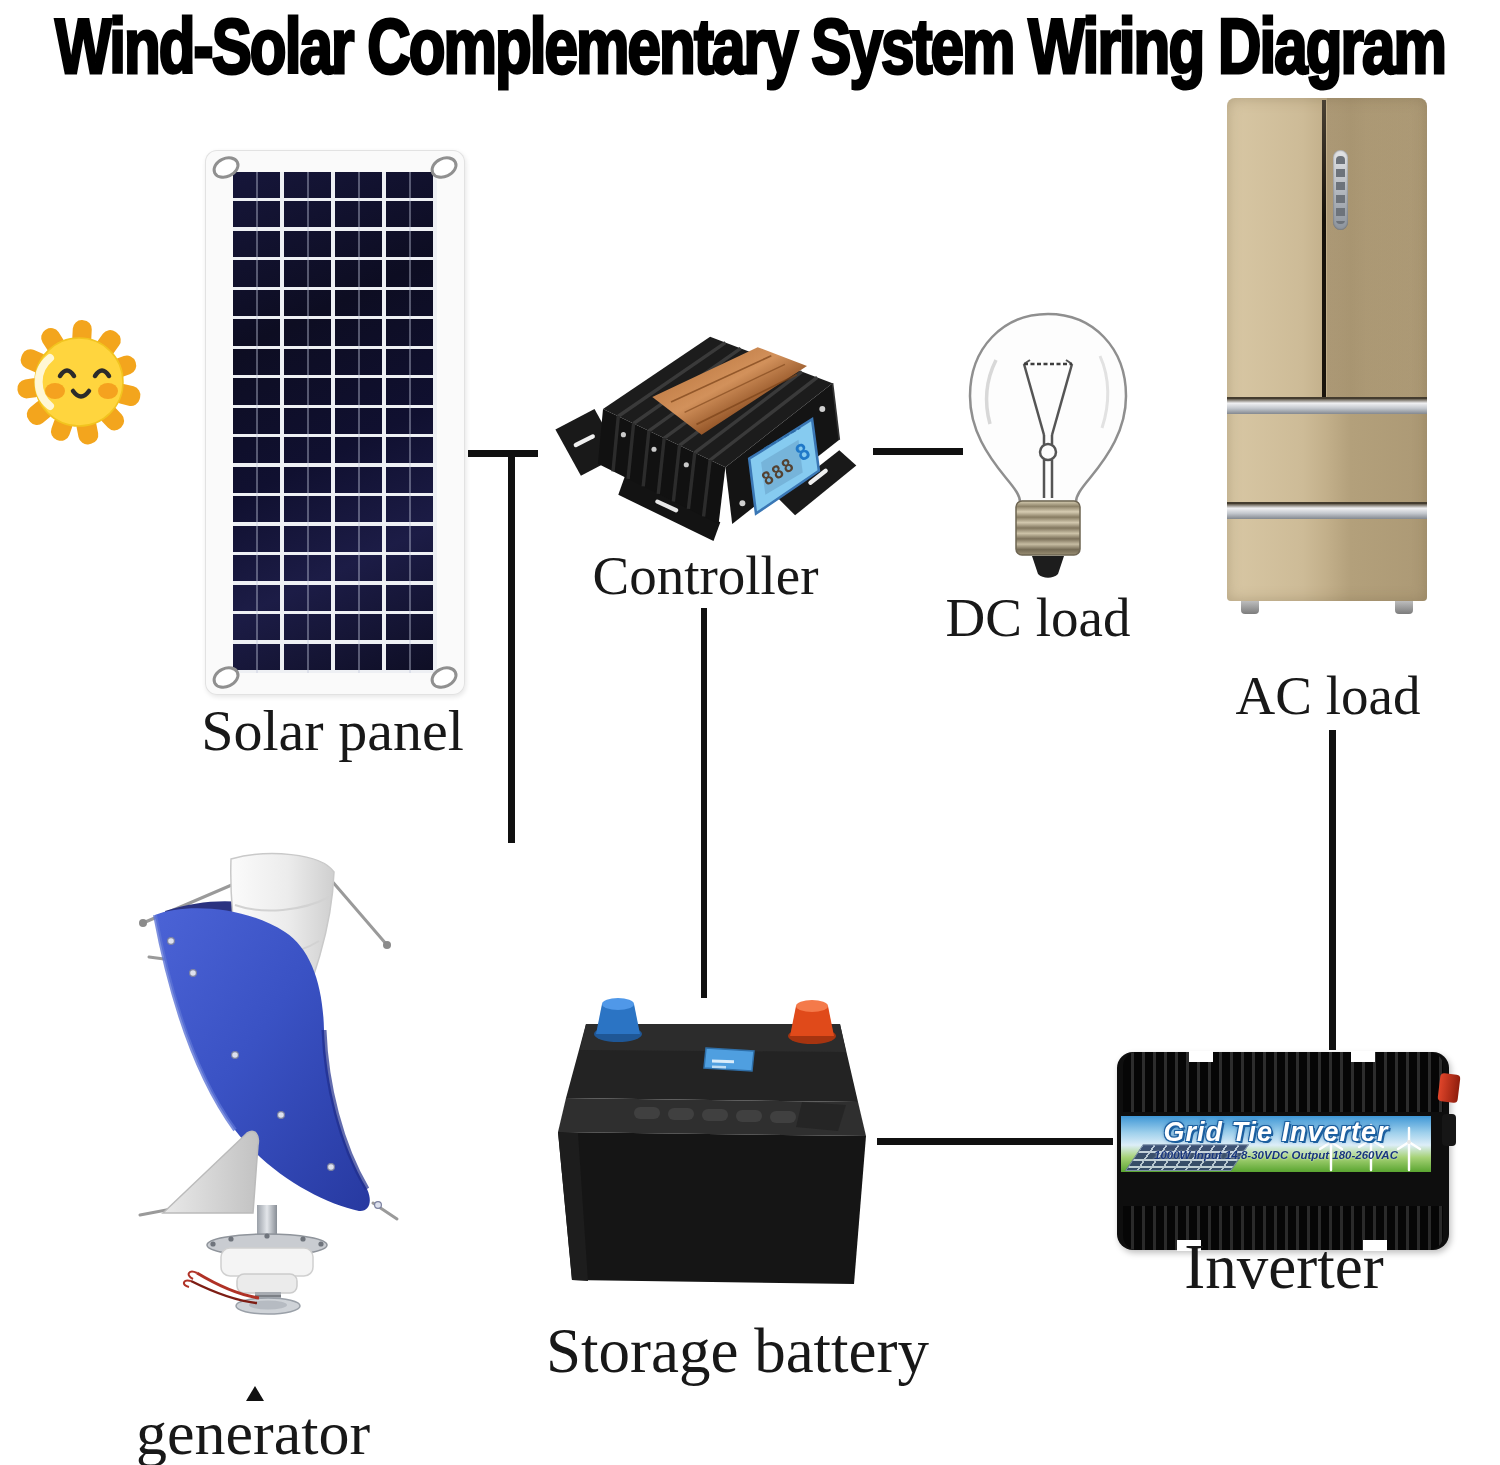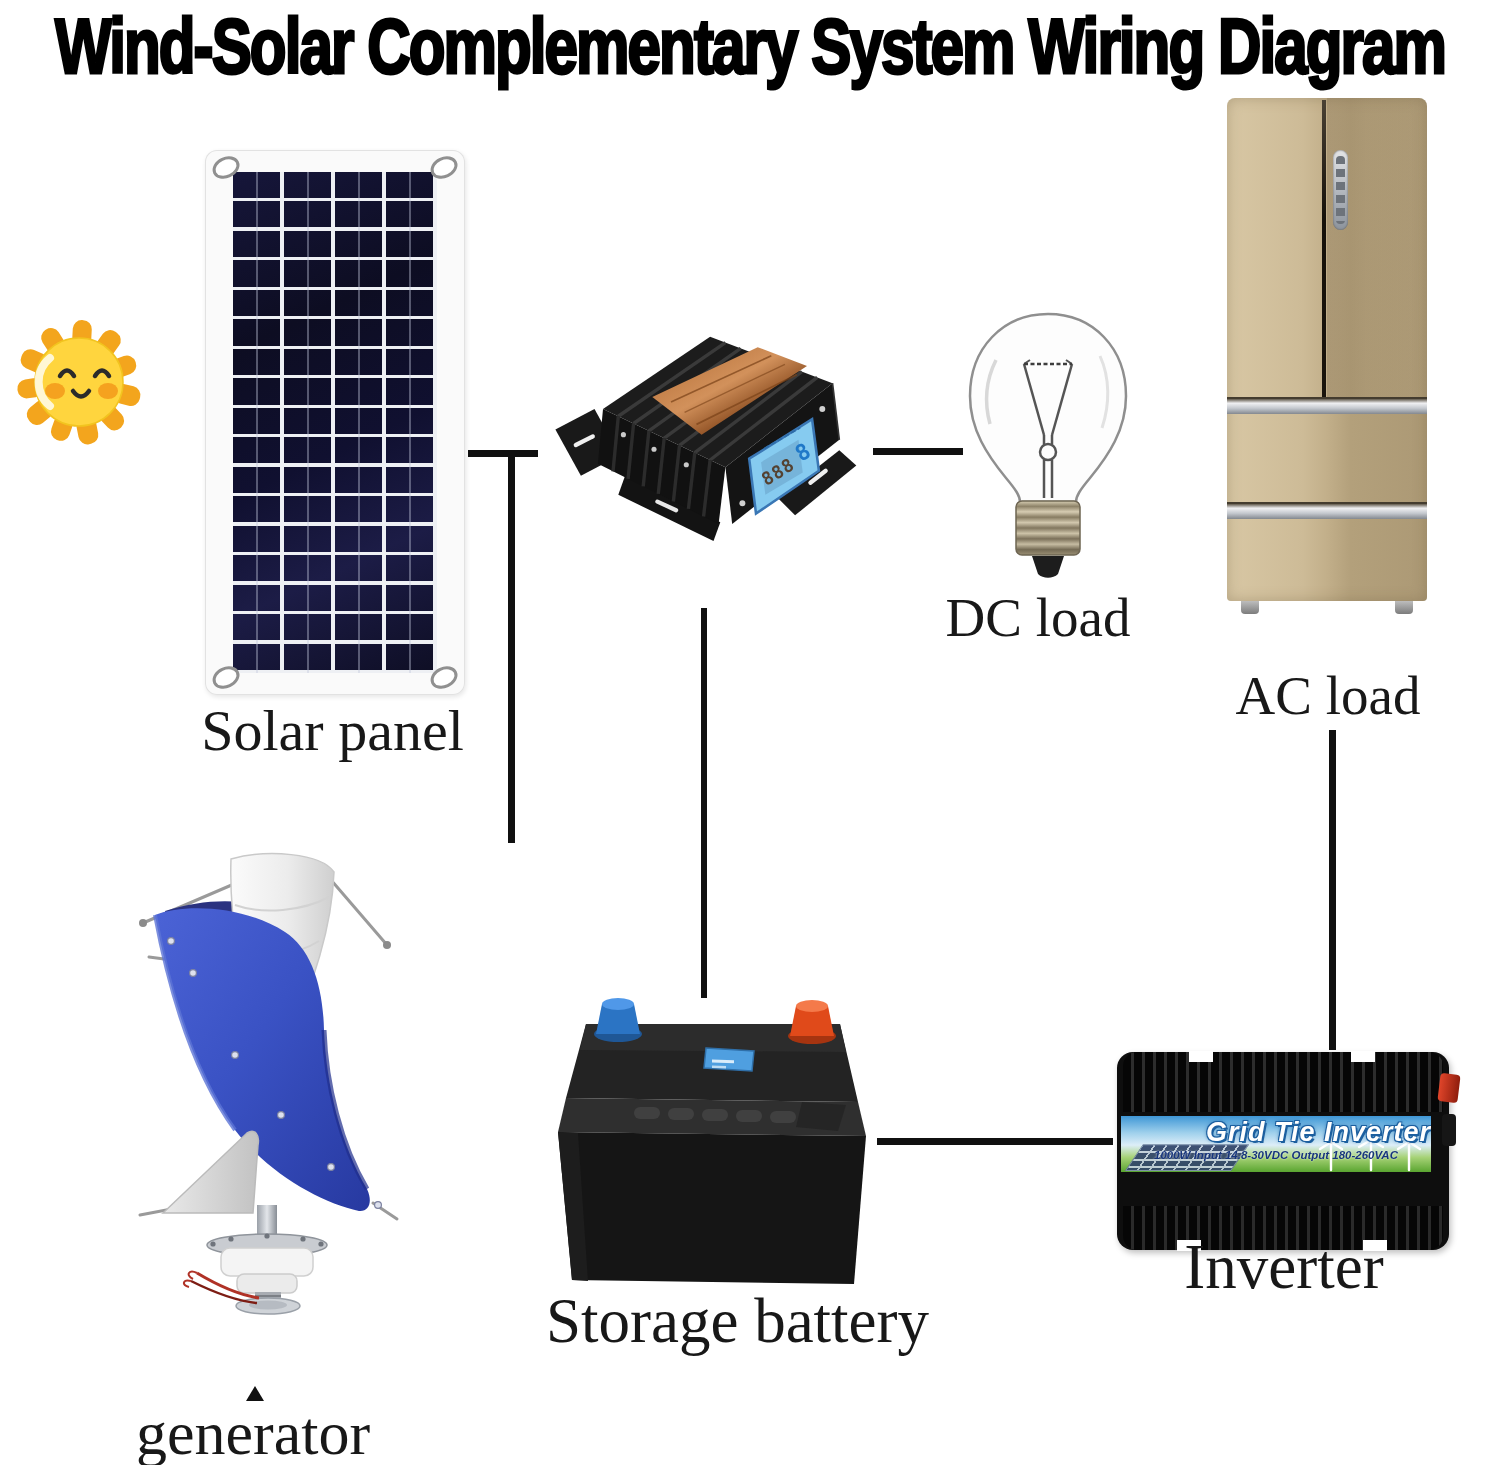--- a/index.html
+++ b/index.html
@@ -51,21 +51,21 @@
   
   .inverter{position:absolute;left:1117px;top:1052px;width:332px;height:198px;background:#0e0e0e;
             border-radius:16px;box-shadow:2px 3px 6px rgba(0,0,0,.25);}
   .inv-fins-top{position:absolute;left:6px;right:6px;top:0;height:60px;border-radius:14px 14px 0 0;
             background:repeating-linear-gradient(90deg,#060606 0 8px,#2d2d2d 8px 11px);}
   .inv-fins-bottom{position:absolute;left:6px;right:6px;bottom:0;height:44px;border-radius:0 0 14px 14px;
             background:repeating-linear-gradient(90deg,#060606 0 8px,#2a2a2a 8px 11px);}
   .inv-notch{position:absolute;width:24px;height:11px;background:#fff;}
   .inv-sticker{position:absolute;left:4px;right:18px;top:64px;height:56px;overflow:hidden;
             background:linear-gradient(180deg,#3f97d6 0%,#9fd0ec 30%,#ddeef8 52%,#a6d276 74%,#5aa530 100%);}
-  .inv-title{position:absolute;left:0;right:0;top:1px;text-align:right;color:#fff;
+  .inv-title{position:absolute;left:0;right:0;top:1px;text-align:center;color:#fff;
             font-weight:bold;font-style:italic;font-size:27px;letter-spacing:1px;
             text-shadow:2px 2px 0 #1c5f9f,-1px -1px 0 #1c5f9f,1px -1px 0 #1c5f9f,-1px 1px 0 #1c5f9f,0 0 4px #1c5f9f;}
   .inv-spec{position:absolute;left:0;right:0;top:33px;text-align:center;color:#16357c;
             font-weight:bold;font-style:italic;font-size:11.5px;text-shadow:0 0 2px rgba(255,255,255,.8);}
   .inv-solar{position:absolute;left:4px;bottom:1px;width:104px;height:26px;opacity:.92;
             border:1px solid #8095ae;transform:skewX(-34deg) scaleY(.95);transform-origin:left bottom;
             background:repeating-linear-gradient(90deg,rgba(0,0,0,0) 0 10px,#bcc9da 10px 12px),
                        repeating-linear-gradient(180deg,rgba(0,0,0,0) 0 6px,#c5d1df 6px 8px),#31456a;}
   .inv-turbines{position:absolute;right:2px;bottom:0;}
   .inv-conn-red{position:absolute;right:-10px;top:22px;width:20px;height:28px;border-radius:4px;
@@ -168,20 +168,21 @@
     <polygon points="204,160 330,62 338,128 212,226" fill="#141414"></polygon>
     <line x1="330" y1="62" x2="338" y2="128" stroke="#333" stroke-width="2"></line>
     <circle cx="224" cy="202" r="3.5" fill="#cfcfcf"></circle>
       <circle cx="318" cy="92" r="3.5" fill="#cfcfcf"></circle>
     <polygon points="232,150 306,104 314,164 240,214" fill="#86cbf0" stroke="#3a77b5" stroke-width="3"></polygon>
     <line x1="250" y1="138" x2="292" y2="114" stroke="#2d6ca8" stroke-width="2" stroke-dasharray="6,3"></line>
     <polygon points="246,154 290,128 295,166 251,192" fill="#76b4da"></polygon>
     <text transform="translate(252,182) rotate(-31)" font-family="DejaVu Sans Mono, monospace" font-size="21" font-weight="bold" fill="#544232" letter-spacing="1">888</text>
     <text transform="translate(293,154) rotate(-31)" font-family="DejaVu Sans Mono, monospace" font-size="26" font-weight="bold" fill="#1f78c8">8</text>
   </svg>
+  <div class="lbl" style="left:528px;top:548px;width:355px;font-size:55px">Controller</div>
 
   <svg class="img" style="left:956px;top:300px" width="184" height="284" viewBox="0 0 184 284">
     <defs>
       <linearGradient id="ridges" x1="0" y1="0" x2="0" y2="1">
         <stop offset="0" stop-color="#d8cfb4"></stop>
           <stop offset=".1" stop-color="#8d8268"></stop>
         <stop offset=".2" stop-color="#d6ccb2"></stop>
           <stop offset=".3" stop-color="#877c62"></stop>
         <stop offset=".4" stop-color="#d2c8ae"></stop>
           <stop offset=".5" stop-color="#81765e"></stop>
@@ -331,21 +332,21 @@
         <rect x="112" y="118" width="26" height="12" rx="6"></rect>
       <rect x="146" y="119" width="26" height="12" rx="6"></rect>
         <rect x="180" y="120" width="26" height="12" rx="6"></rect>
       <rect x="214" y="121" width="26" height="12" rx="6"></rect>
     </g>
     <polygon points="246,112 290,115 282,141 240,137" fill="#252525"></polygon>
 
     <polygon points="2,142 310,146 298,294 16,290" fill="#151515"></polygon>
     <polygon points="2,142 22,143 32,291 16,290" fill="#1d1d1d"></polygon>
   </svg>
-  <div class="lbl" style="left:475px;top:1290px;width:525px;font-size:63px">Storage battery</div>
+  <div class="lbl" style="left:475px;top:1320px;width:525px;font-size:63px">Storage battery</div>
 
   <div class="inverter">
     <div class="inv-fins-top"></div>
     <div class="inv-fins-bottom"></div>
     <div class="inv-notch" style="top:-1px;left:72px"></div>
     <div class="inv-notch" style="top:-1px;left:234px"></div>
     <div class="inv-notch" style="bottom:-1px;left:60px"></div>
     <div class="inv-notch" style="bottom:-1px;left:246px"></div>
     <div class="inv-sticker">
       <div class="inv-solar"></div>

